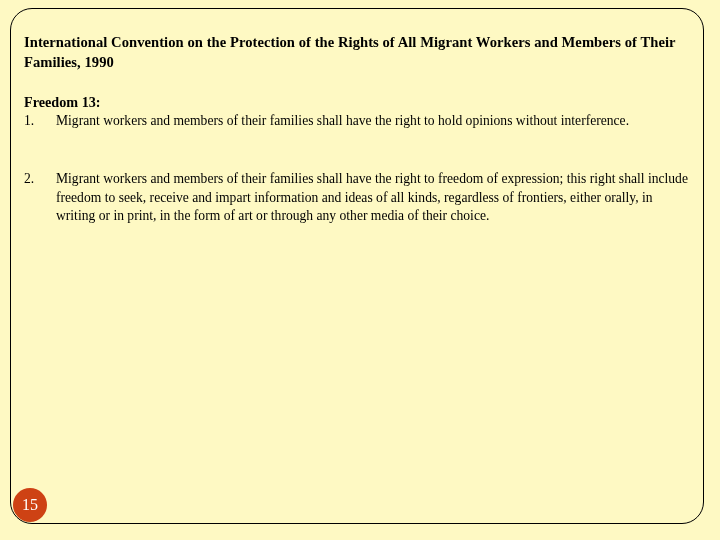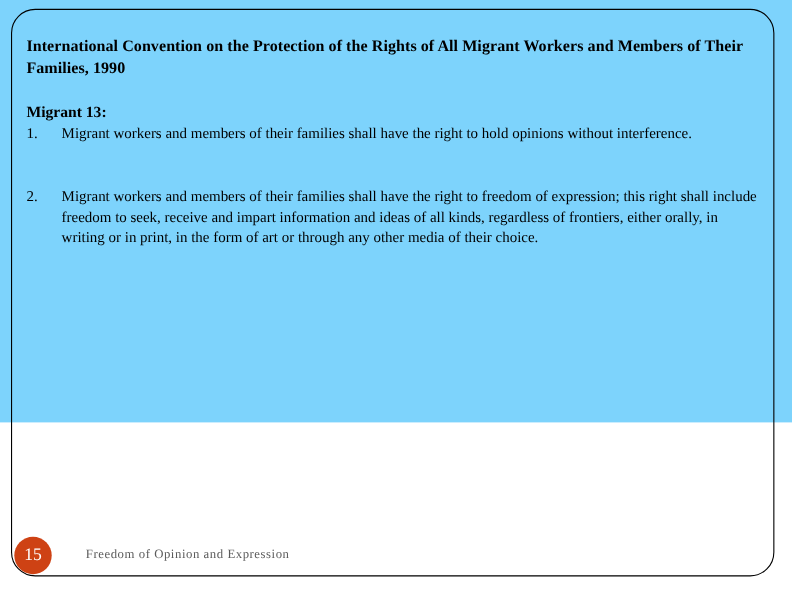--- a/index.html
+++ b/index.html
@@ -10,22 +10,22 @@
     width: 720px;
     height: 540px;
     background: #ffffff;
     font-family: "Liberation Serif", "DejaVu Serif", serif;
     overflow: hidden;
   }
 
   #slide {
     position: relative;
     width: 720px;
-    height: 384px;
-    background: #7dd3fc;
+    height: 540px;
+    background: #fef9c3;
   }
 
   
   #frame {
     position: absolute;
     left: 10px;
     top: 8px;
     width: 694px;
     height: 516px;
     box-sizing: border-box;
@@ -122,30 +122,29 @@
 <body>
 
 <div id="slide">
 
   <div id="frame"></div>
 
   <div id="content">
 
     <div class="title-block">International Convention on the Protection of the Rights of All Migrant Workers and Members of Their Families, 1990</div>
 
-    <div class="article-heading">Migrant 13:</div>
+    <div class="article-heading">Freedom 13:</div>
 
     <div class="list-item" id="item-1">
       <span class="num">1.</span>
       <span class="body">Migrant workers and members of their families shall have the right to hold opinions without interference.</span>
     </div>
 
     <div class="list-item" id="item-2">
       <span class="num">2.</span>
       <span class="body">Migrant workers and members of their families shall have the right to freedom of expression; this right shall include freedom to seek, receive and impart information and ideas of all kinds, regardless of frontiers, either orally, in writing or in print, in the form of art or through any other media of their choice.</span>
     </div>
 
     <div class="page-badge">15</div>
 
-    <div class="footer-text">Freedom of Opinion and Expression</div>
 
   </div>
 </div>
 
 </body></html>

